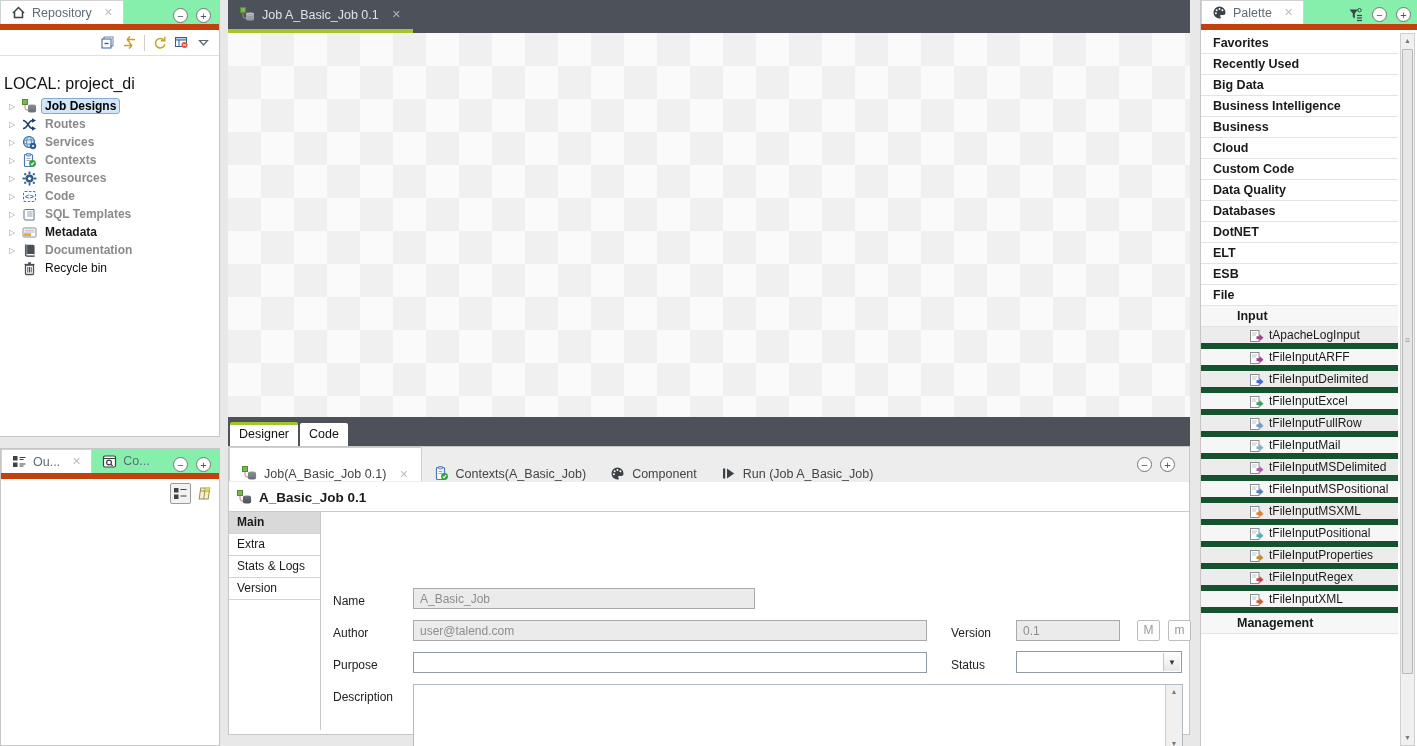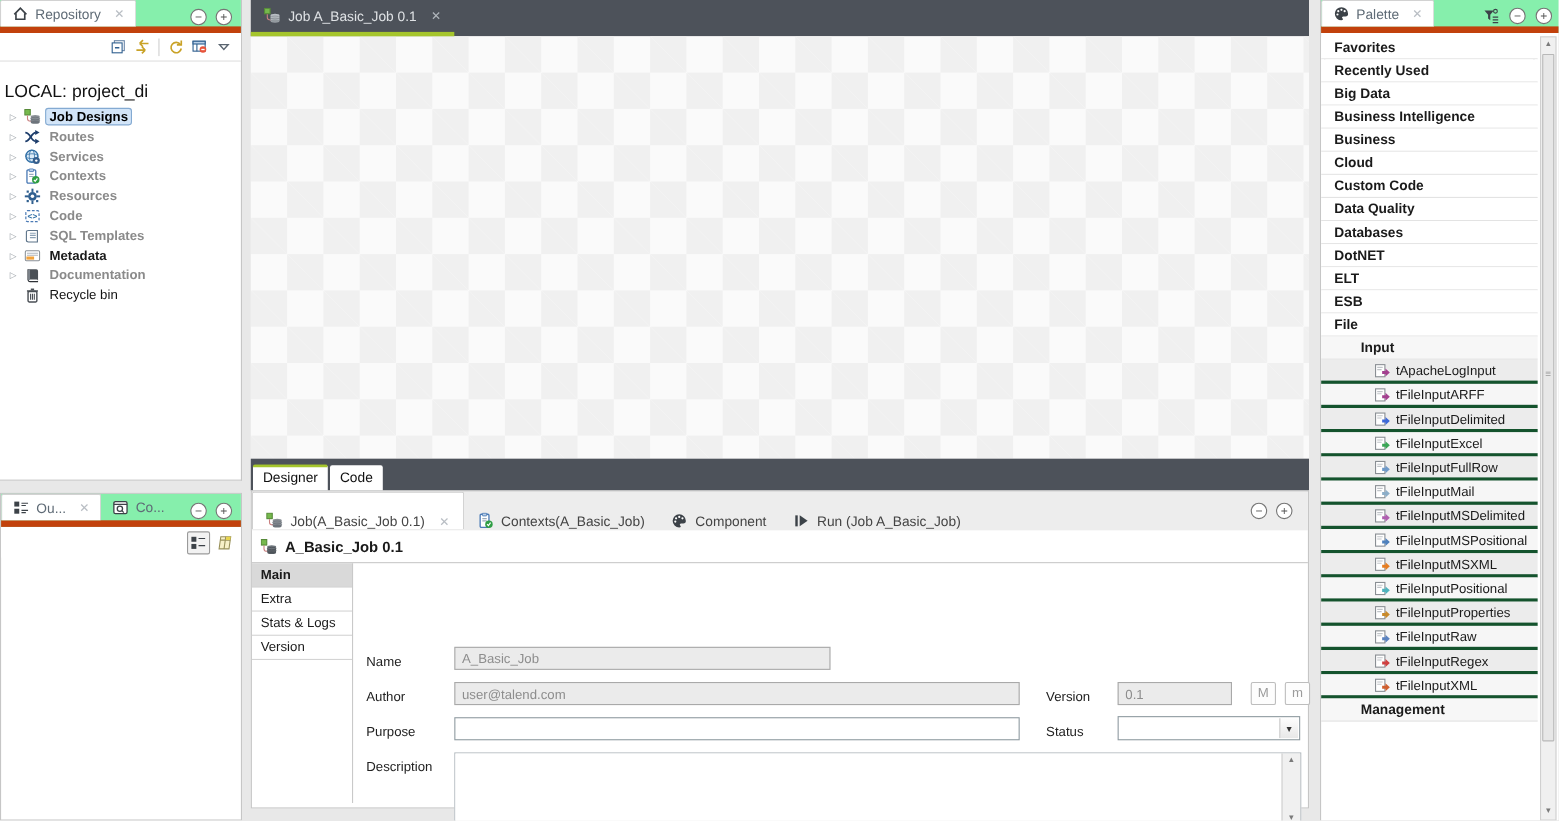--- a/index.html
+++ b/index.html
@@ -89,21 +89,21 @@
   .search-box .ic { position:absolute; right:3px; top:4px; }
   .pal-scroll { position:absolute; right:2px; top:33px; bottom:0; width:15px; background:#f0f0f0; border:1px solid #d0d0d0; }
   .pal-scroll .up,.pal-scroll .dn { position:absolute; left:0; right:0; height:14px; font-size:7px; color:#7a7a7a; text-align:center; line-height:14px; }
   .pal-scroll .up{ top:0; } .pal-scroll .dn{ bottom:0; }
   .pal-thumb { position:absolute; left:1px; right:1px; top:15px; height:625px; background:#e7e7e7; border:1px solid #b8b8b8; border-radius:1px; }
   .pal-thumb:after { content:"≡"; position:absolute; left:0; right:0; top:46%; text-align:center; color:#9a9a9a; font-size:9px; line-height:6px; }
   .pal-list { position:absolute; left:0; right:19px; top:33px; bottom:0; overflow:hidden; }
   .p-row { display:flex; align-items:center; border-bottom:1px solid #e3e3e3; background:#fff; }
   .p-row.category { height:21px; padding-left:12px; font-weight:bold; font-size:12.5px; }
   .p-row.subcategory { height:21px; padding-left:36px; font-weight:bold; font-size:12.5px; background:#f7f7f7; }
-  .p-row.component { height:22px; padding-left:48px; font-size:12px; gap:5px; border-bottom:3px solid #14532d; }
+  .p-row.component { height:22px; padding-left:48px; font-size:12px; gap:5px; border-bottom:6px solid #14532d; }
   .p-row.component.even { background:#ececec; }
   .p-row.component.odd { background:#f6f6f6; }
 </style>
 </head>
 <body>
 
 <div id="repo" class="panel">
   <div class="ltabs">
     <div class="ltab active">
       <span class="ic">
@@ -697,31 +697,20 @@
         <span class="ic">
           <svg viewBox="0 0 15 15">
             <rect x="1.5" y="2.5" width="8.5" height="11" fill="#fff" stroke="#8a8f94"></rect>
             <line x1="3" y1="5" x2="8" y2="5" stroke="#c0c4c8"></line>
             <line x1="3" y1="7" x2="7" y2="7" stroke="#c0c4c8"></line>
             <path d="M7.5 8.3 h3 v-2.2 l4 3.6 -4 3.6 v-2.2 h-3 z" fill="#c98a2a"></path>
           </svg>
         </span>
         <span>tFileInputProperties</span>
       </div>
-      <div class="p-row component odd">
-        <span class="ic">
-          <svg viewBox="0 0 15 15">
-            <rect x="1.5" y="2.5" width="8.5" height="11" fill="#fff" stroke="#8a8f94"></rect>
-            <line x1="3" y1="5" x2="8" y2="5" stroke="#c0c4c8"></line>
-            <line x1="3" y1="7" x2="7" y2="7" stroke="#c0c4c8"></line>
-            <path d="M7.5 8.3 h3 v-2.2 l4 3.6 -4 3.6 v-2.2 h-3 z" fill="#5b83c0"></path>
-          </svg>
-        </span>
-        <span>tFileInputRaw</span>
-      </div>
       <div class="p-row component even">
         <span class="ic">
           <svg viewBox="0 0 15 15">
             <rect x="1.5" y="2.5" width="8.5" height="11" fill="#fff" stroke="#8a8f94"></rect>
             <line x1="3" y1="5" x2="8" y2="5" stroke="#c0c4c8"></line>
             <line x1="3" y1="7" x2="7" y2="7" stroke="#c0c4c8"></line>
             <path d="M7.5 8.3 h3 v-2.2 l4 3.6 -4 3.6 v-2.2 h-3 z" fill="#d04040"></path>
           </svg>
         </span>
         <span>tFileInputRegex</span>

